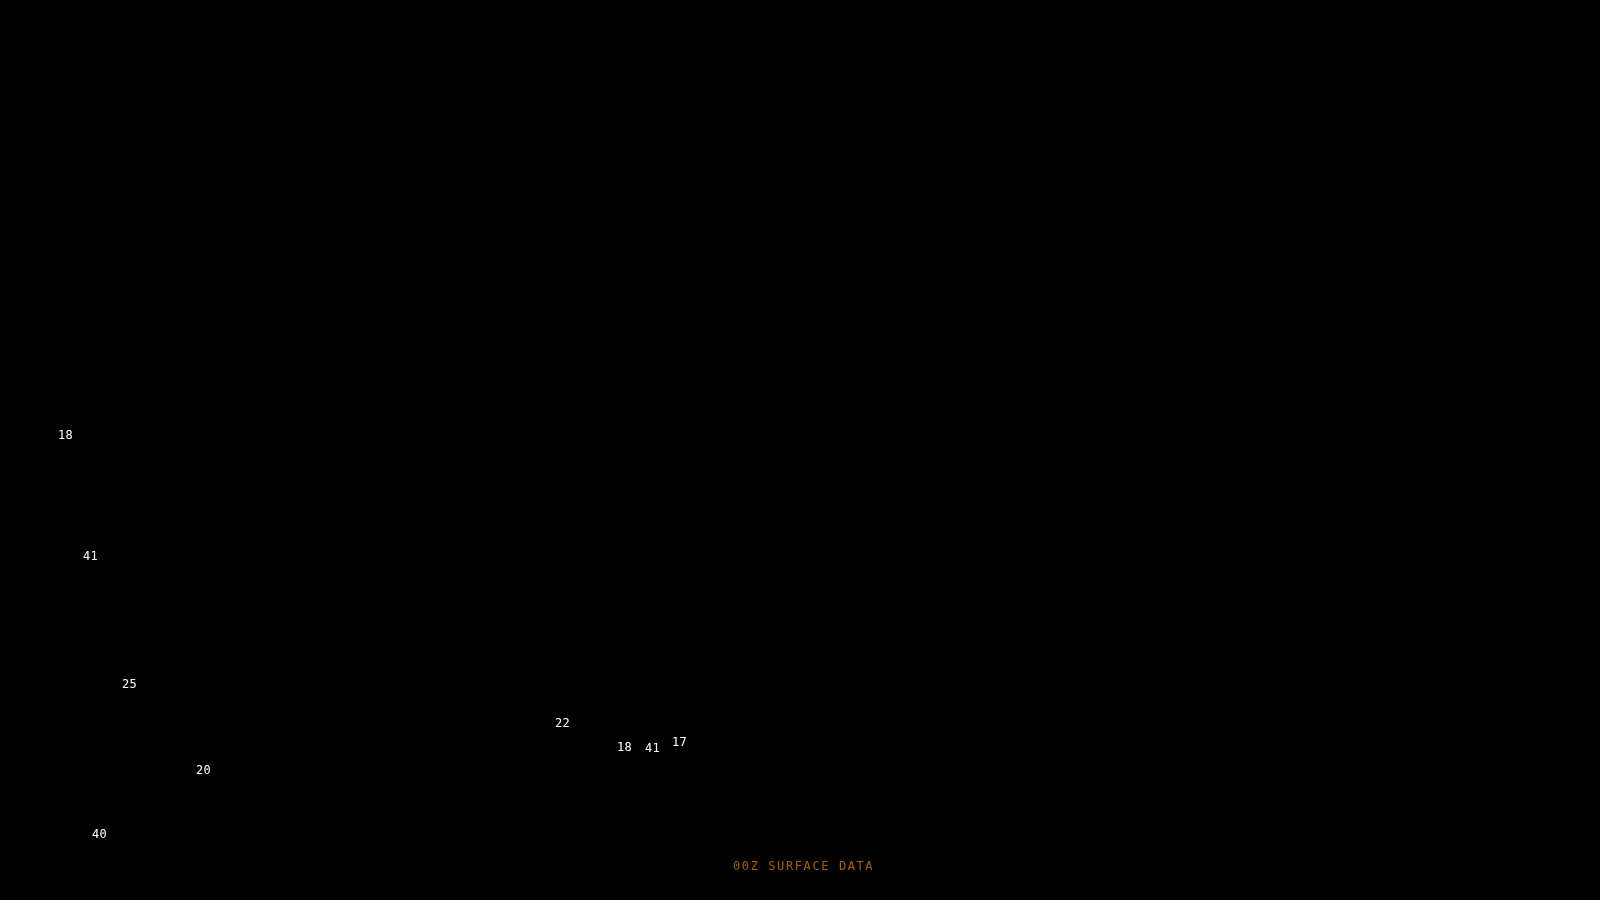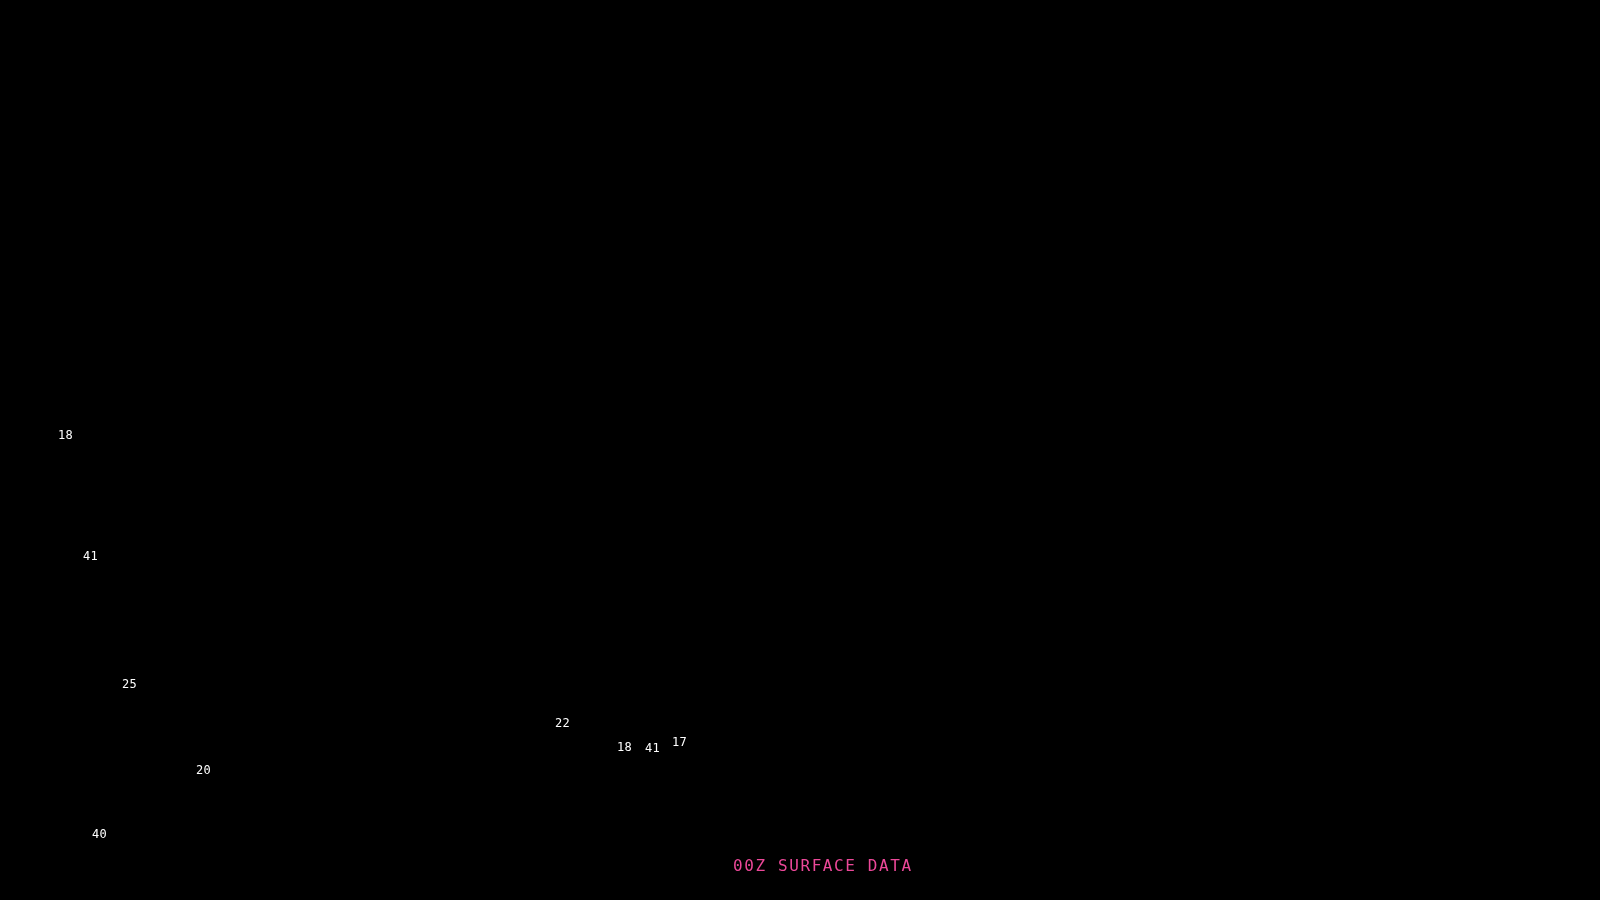--- a/index.html
+++ b/index.html
@@ -19,23 +19,23 @@
     position: absolute;
     color: #ffffff;
     font-family: "DejaVu Sans Mono", "Liberation Mono", monospace;
     font-size: 12px;
     line-height: 12px;
     white-space: nowrap;
     letter-spacing: 0.2px;
   }
   #caption {
     position: absolute;
-    color: #ec4899;
+    color: #a16207;
     font-family: "DejaVu Sans Mono", "Liberation Mono", monospace;
-    font-size: 16px;
+    font-size: 12px;
     line-height: 12px;
     letter-spacing: 1.6px;
     white-space: nowrap;
   }
 </style>
 </head>
 <body>
 
 <div id="stage">
   <div id="plot-area">

